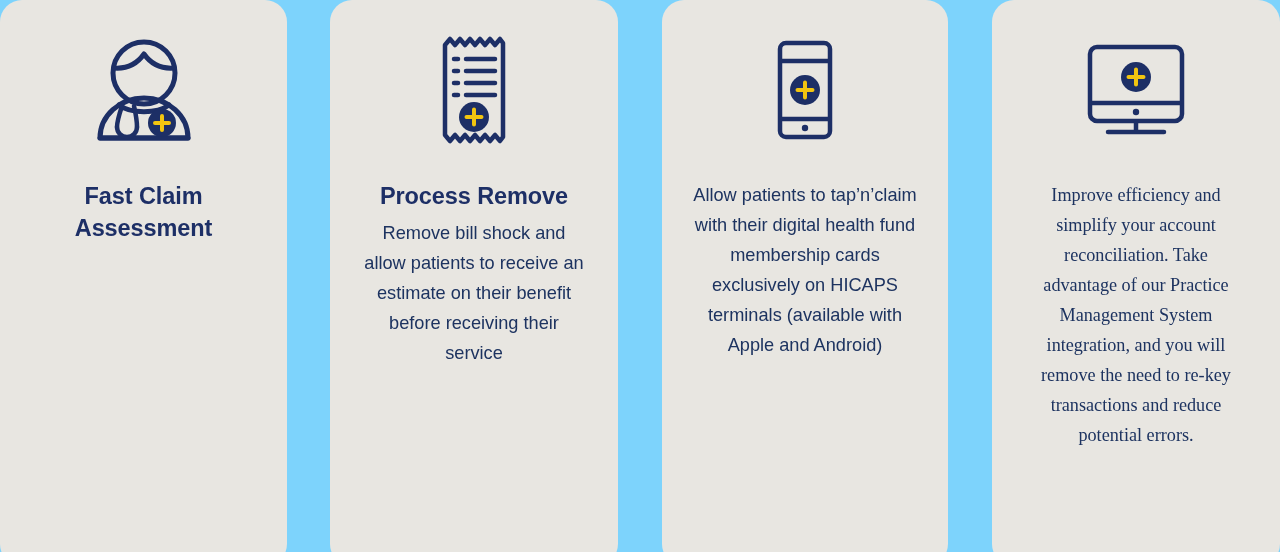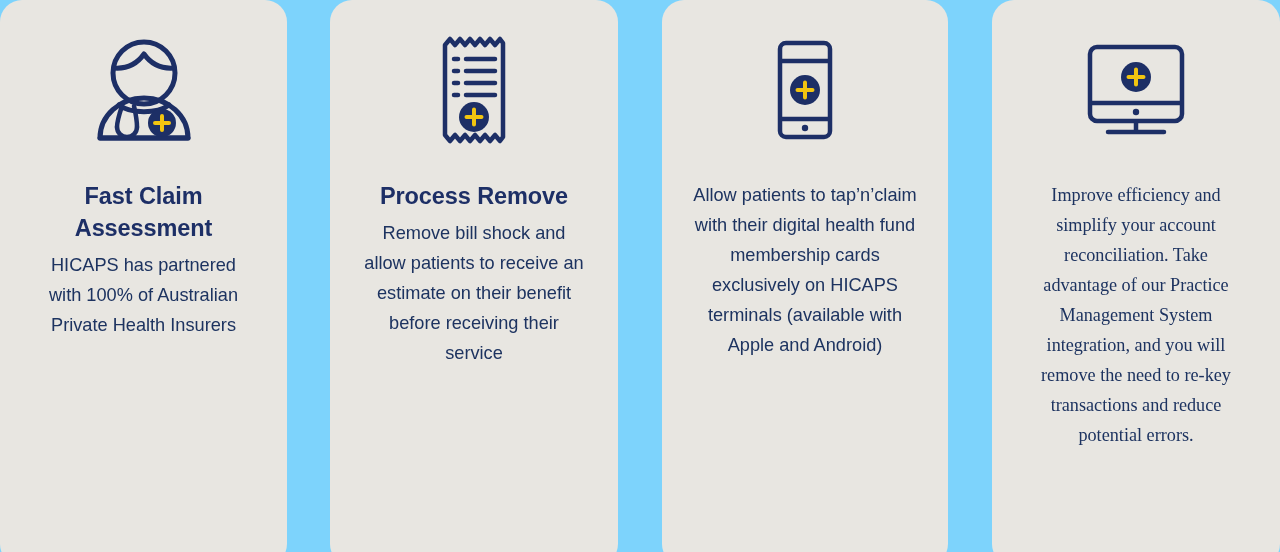--- a/index.html
+++ b/index.html
@@ -100,21 +100,20 @@
 
         <path d="M33 71 C30 80 28 86 28 92" fill="none" stroke="#1d2f66" stroke-width="4.5" stroke-linecap="round"></path>
         <path d="M45 71 C47 80 48 86 48 92" fill="none" stroke="#1d2f66" stroke-width="4.5" stroke-linecap="round"></path>
         <path d="M28 92 A10 10 0 0 0 48 92" fill="none" stroke="#1d2f66" stroke-width="4.5" stroke-linecap="round"></path>
 
         <circle cx="73" cy="88" r="14" fill="#1d2f66"></circle>
         <path d="M73 81 L73 95 M66 88 L80 88" stroke="#f2c510" stroke-width="4" stroke-linecap="round"></path>
       </svg>
     </div>
     <h3 class="card-title">Fast Claim Assessment</h3>
-    <p class="card-body">HICAPS has partnered with 100% of Australian Private Health Insurers</p>
   </div>
 
   <div class="card card-2">
     <div class="icon-wrap">
       <svg width="72" height="110" viewBox="0 0 72 110" aria-hidden="true">
 
         <path d="M7 10 L12 4 L17 10 L22 4 L27 10 L32 4 L37 10 L42 4 L47 10 L52 4 L57 10 L62 4 L65 8
                  L65 102 L62 106 L57 100 L52 106 L47 100 L42 106 L37 100 L32 106 L27 100 L22 106 L17 100 L12 106 L7 100 Z" fill="none" stroke="#1d2f66" stroke-width="4.5" stroke-linejoin="round"></path>
 
         <g stroke="#1d2f66" stroke-width="4.5" stroke-linecap="round">

